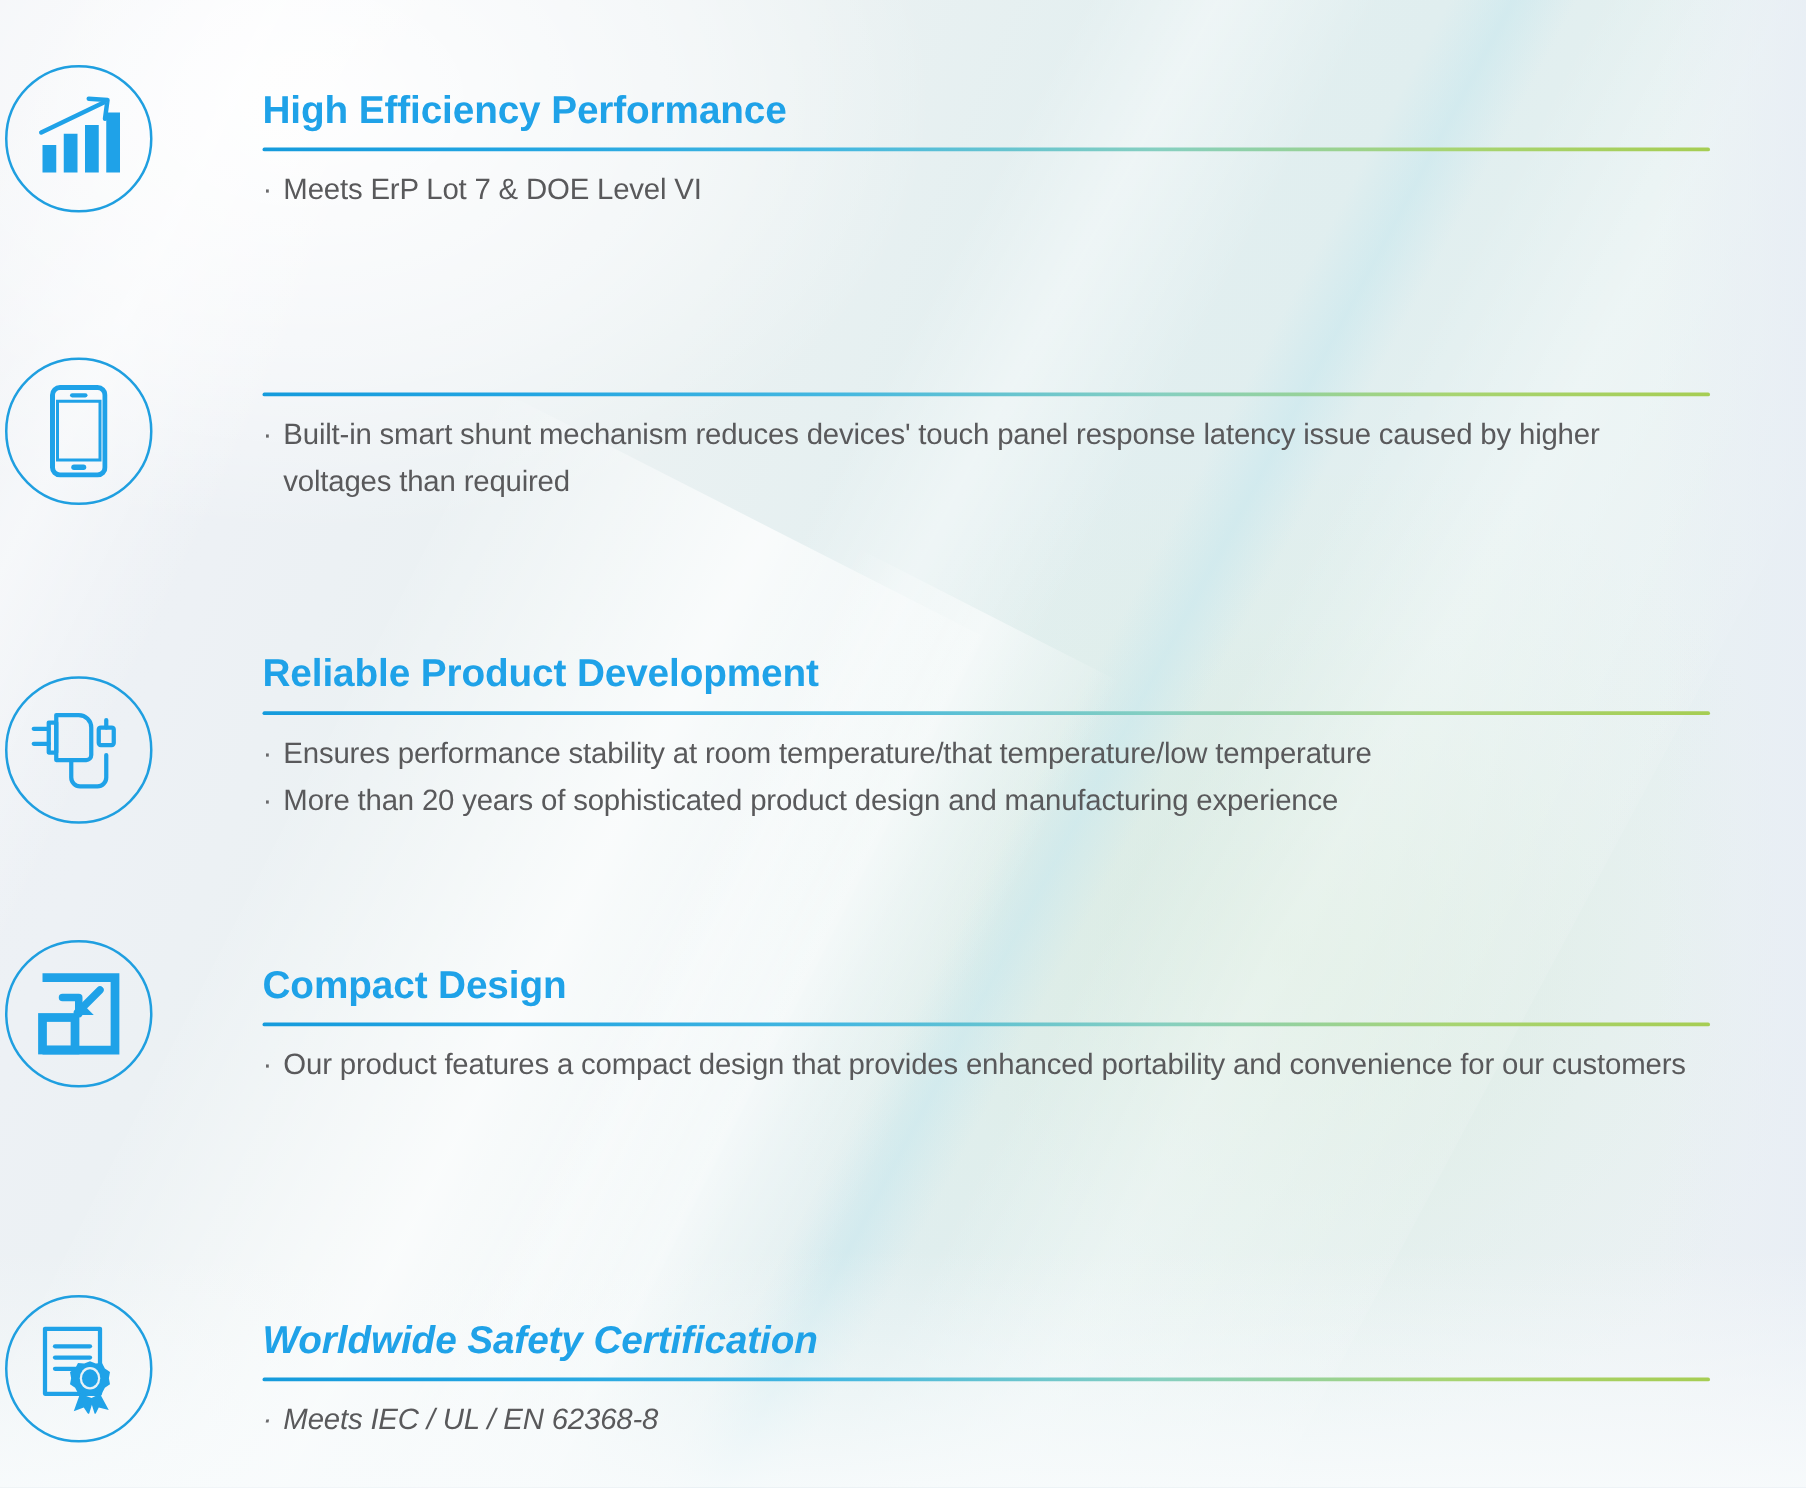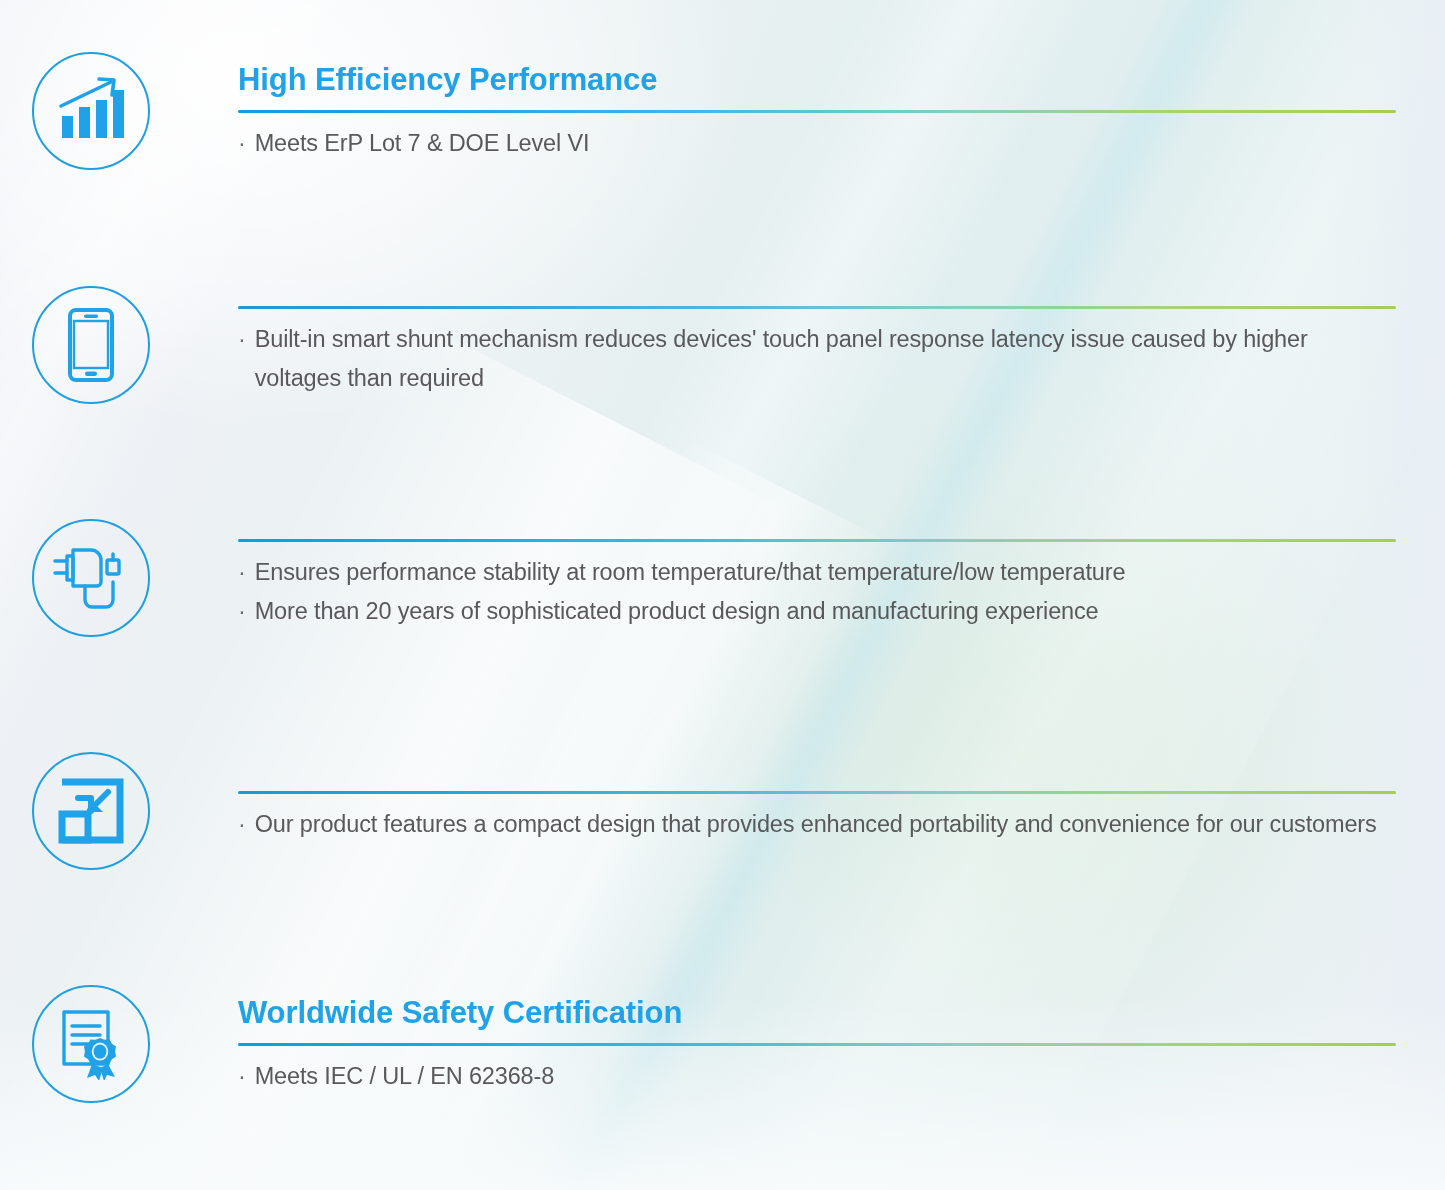--- a/index.html
+++ b/index.html
@@ -113,22 +113,21 @@
     position: relative;
     z-index: 2;
     padding: 0;
   }
 
   .feature-row {
     position: absolute;
     left: 0;
     width: 1445px;
     display: flex;
-    align-items: center;
-    padding-left: 28px;
+    align-items: flex-end;
   }
 
   .icon-wrap {
     width: 126px;
     flex: 0 0 126px;
     display: flex;
     justify-content: center;
     padding-top: 2px;
   }
 
@@ -192,21 +191,21 @@
     font-size: 23.5px;
     line-height: 1.62;
   }
   .bullet-text { flex: 1; }
 
   
   #row-0 { top: 50px;   }
   #row-1 { top: 284px;  }
   #row-2 { top: 517px;  }
   #row-3 { top: 750px;  }
-  #row-4 { top: 983px;  }
+  #row-4 { top: 1034px; font-style: italic;  }
 </style>
 </head>
 <body>
 
 <div id="bg-root">
   <div class="glow-tl"></div>
   <div class="glow-green"></div>
   <div class="bg-band band-a"></div>
   <div class="bg-band band-b"></div>
   <div class="bg-band band-c"></div>
@@ -276,20 +275,21 @@
             <path d="M4 19 L16 19"></path>
             <path d="M4 31 L16 31"></path>
             <path d="M34 44 L34 58 A7 7 0 0 0 41 65 L55 65 A7 7 0 0 0 62 58 L62 40"></path>
             <rect x="56" y="18" width="12" height="14" rx="1.6"></rect>
             <path d="M62 12 L62 18"></path>
           </g>
         </svg>
       </div>
     </div>
     <div class="feature-body">
+      <div class="feature-title">Reliable Product Development</div>
       <div class="feature-divider"></div>
       <ul class="bullet-list">
         <li class="bullet">
           <span class="bullet-mark">·</span>
           <span class="bullet-text">Ensures performance stability at room temperature/that temperature/low temperature</span>
         </li>
         <li class="bullet">
           <span class="bullet-mark">·</span>
           <span class="bullet-text">More than 20 years of sophisticated product  design and manufacturing experience</span>
         </li>
@@ -303,20 +303,21 @@
         <svg width="66" height="66" viewBox="0 0 66 66" aria-hidden="true">
           <path d="M4 4 L62 4 L62 62 L4 62" fill="none" stroke="#1FA2E8" stroke-width="7" stroke-linejoin="miter"></path>
           <rect x="4" y="36" width="26" height="26" fill="none" stroke="#1FA2E8" stroke-width="7"></rect>
           <path d="M50 14 L32 32" stroke="#1FA2E8" stroke-width="6" stroke-linecap="round"></path>
           <path d="M32 20 L32 33 L45 33" fill="none" stroke="#1FA2E8" stroke-width="6" stroke-linecap="round" stroke-linejoin="round" transform="rotate(180 32.5 26.5)"></path>
           <polygon points="30,34 30,19 45,34" fill="#1FA2E8"></polygon>
         </svg>
       </div>
     </div>
     <div class="feature-body">
+      <div class="feature-title">Compact Design</div>
       <div class="feature-divider"></div>
       <ul class="bullet-list">
         <li class="bullet">
           <span class="bullet-mark">·</span>
           <span class="bullet-text">Our product features a compact design that provides enhanced portability and convenience for our customers</span>
         </li>
       </ul>
     </div>
   </div>
 

